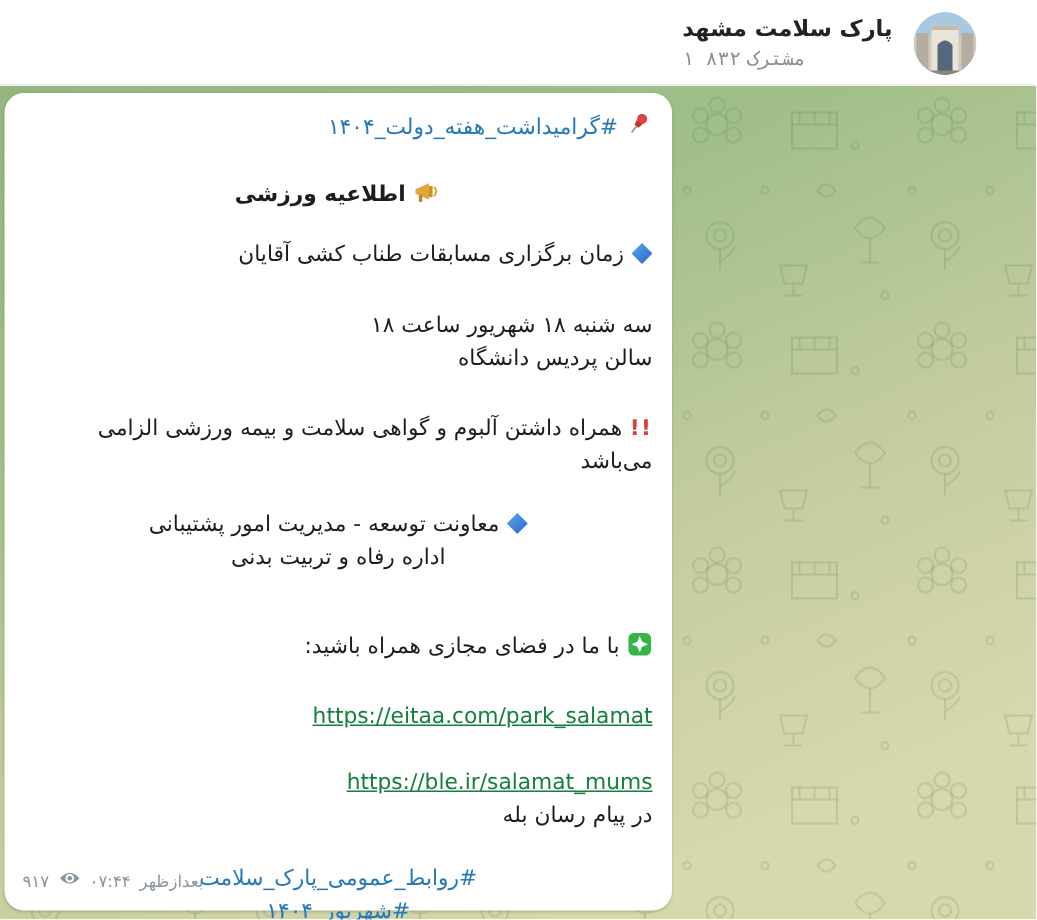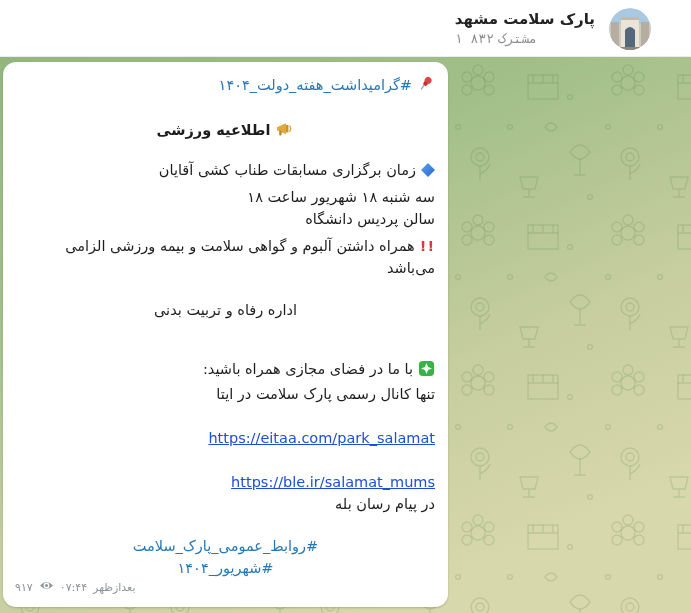--- a/index.html
+++ b/index.html
@@ -20,26 +20,26 @@
   .chat-area { position:absolute; top:57px; left:0; width:691px; height:588px; }
   .chat-bg { position:absolute; inset:0; }
 
   
   .bubble { position:absolute; left:3px; top:5px; width:445px; height:545px;
     background:#ffffff; border-radius:13px; box-shadow:0 1px 2px rgba(60,70,50,.25);
     padding:12px 13px 10px 13px; direction:rtl; text-align:right;
     font-size:14.5px; line-height:22px; color:#1d1d1d; }
   .row { display:block; }
   .mt-s  { margin-top:15px; }
-  .mt-m  { margin-top:5px;text-align:right; }
+  .mt-m  { margin-top:25px;text-align:right; }
   .mt-l  { margin-top:20px;text-align:center; }
   .mt-xl { margin-top:22px; }
   .mt-xxl{ margin-top:37px; }
   .bold { font-weight:bold; }
-  a.msg-link { color:#1d4ed8; text-decoration:underline; cursor:pointer; direction:ltr; unicode-bidi:isolate; }
+  a.msg-link { color:#15803d; text-decoration:underline; cursor:pointer; direction:ltr; unicode-bidi:isolate; }
   .hashtag { color:#2678b6; cursor:pointer; }
 
   .ic { display:inline-block; vertical-align:-3px; margin-left:5px; }
   .diamond { width:14px; height:14px; display:inline-block; vertical-align:-2px; margin-left:5px;
     background:linear-gradient(135deg,#58a6ee 0%,#2b66cf 100%);
     clip-path:polygon(50% 0,100% 50%,50% 100%,0 50%); }
   .dblbang { color:#dd3b3b; font-weight:900; letter-spacing:1px; margin-left:5px;
     direction:ltr; unicode-bidi:isolate; display:inline-block; }
 
   
@@ -149,33 +149,35 @@
     <div class="row mt-m">
       <div>سه شنبه ۱۸ شهریور ساعت ۱۸</div>
       <div>سالن پردیس دانشگاه</div>
     </div>
 
     <div class="row mt-m">
       <span class="dblbang">!!</span><span>همراه داشتن آلبوم و گواهی سلامت و بیمه ورزشی الزامی می‌باشد</span>
     </div>
 
     <div class="row mt-l">
+      <div>
+        <span class="diamond"></span><span>معاونت توسعه - مدیریت امور پشتیبانی</span>
+      </div>
       <div>اداره رفاه و تربیت بدنی</div>
     </div>
 
     <div class="row mt-xxl">
       <div>
         <span class="ic">
           <svg width="17" height="17" viewBox="0 0 18 18">
             <rect x="1" y="1" width="16" height="16" rx="4" fill="#34b545"></rect>
             <path d="M9 3.2 L10.7 7.3 L14.8 9 L10.7 10.7 L9 14.8 L7.3 10.7 L3.2 9 L7.3 7.3 Z" fill="#ffffff"></path>
           </svg>
         </span><span>با ما در فضای مجازی همراه باشید:</span>
       </div>
-      <div>تنها کانال رسمی پارک سلامت در ایتا</div>
     </div>
 
     <div class="row mt-xl">
       <a class="msg-link">https://eitaa.com/park_salamat</a>
     </div>
 
     <div class="row mt-xl">
       <div><a class="msg-link">https://ble.ir/salamat_mums</a></div>
       <div>در پیام رسان بله</div>
     </div>

